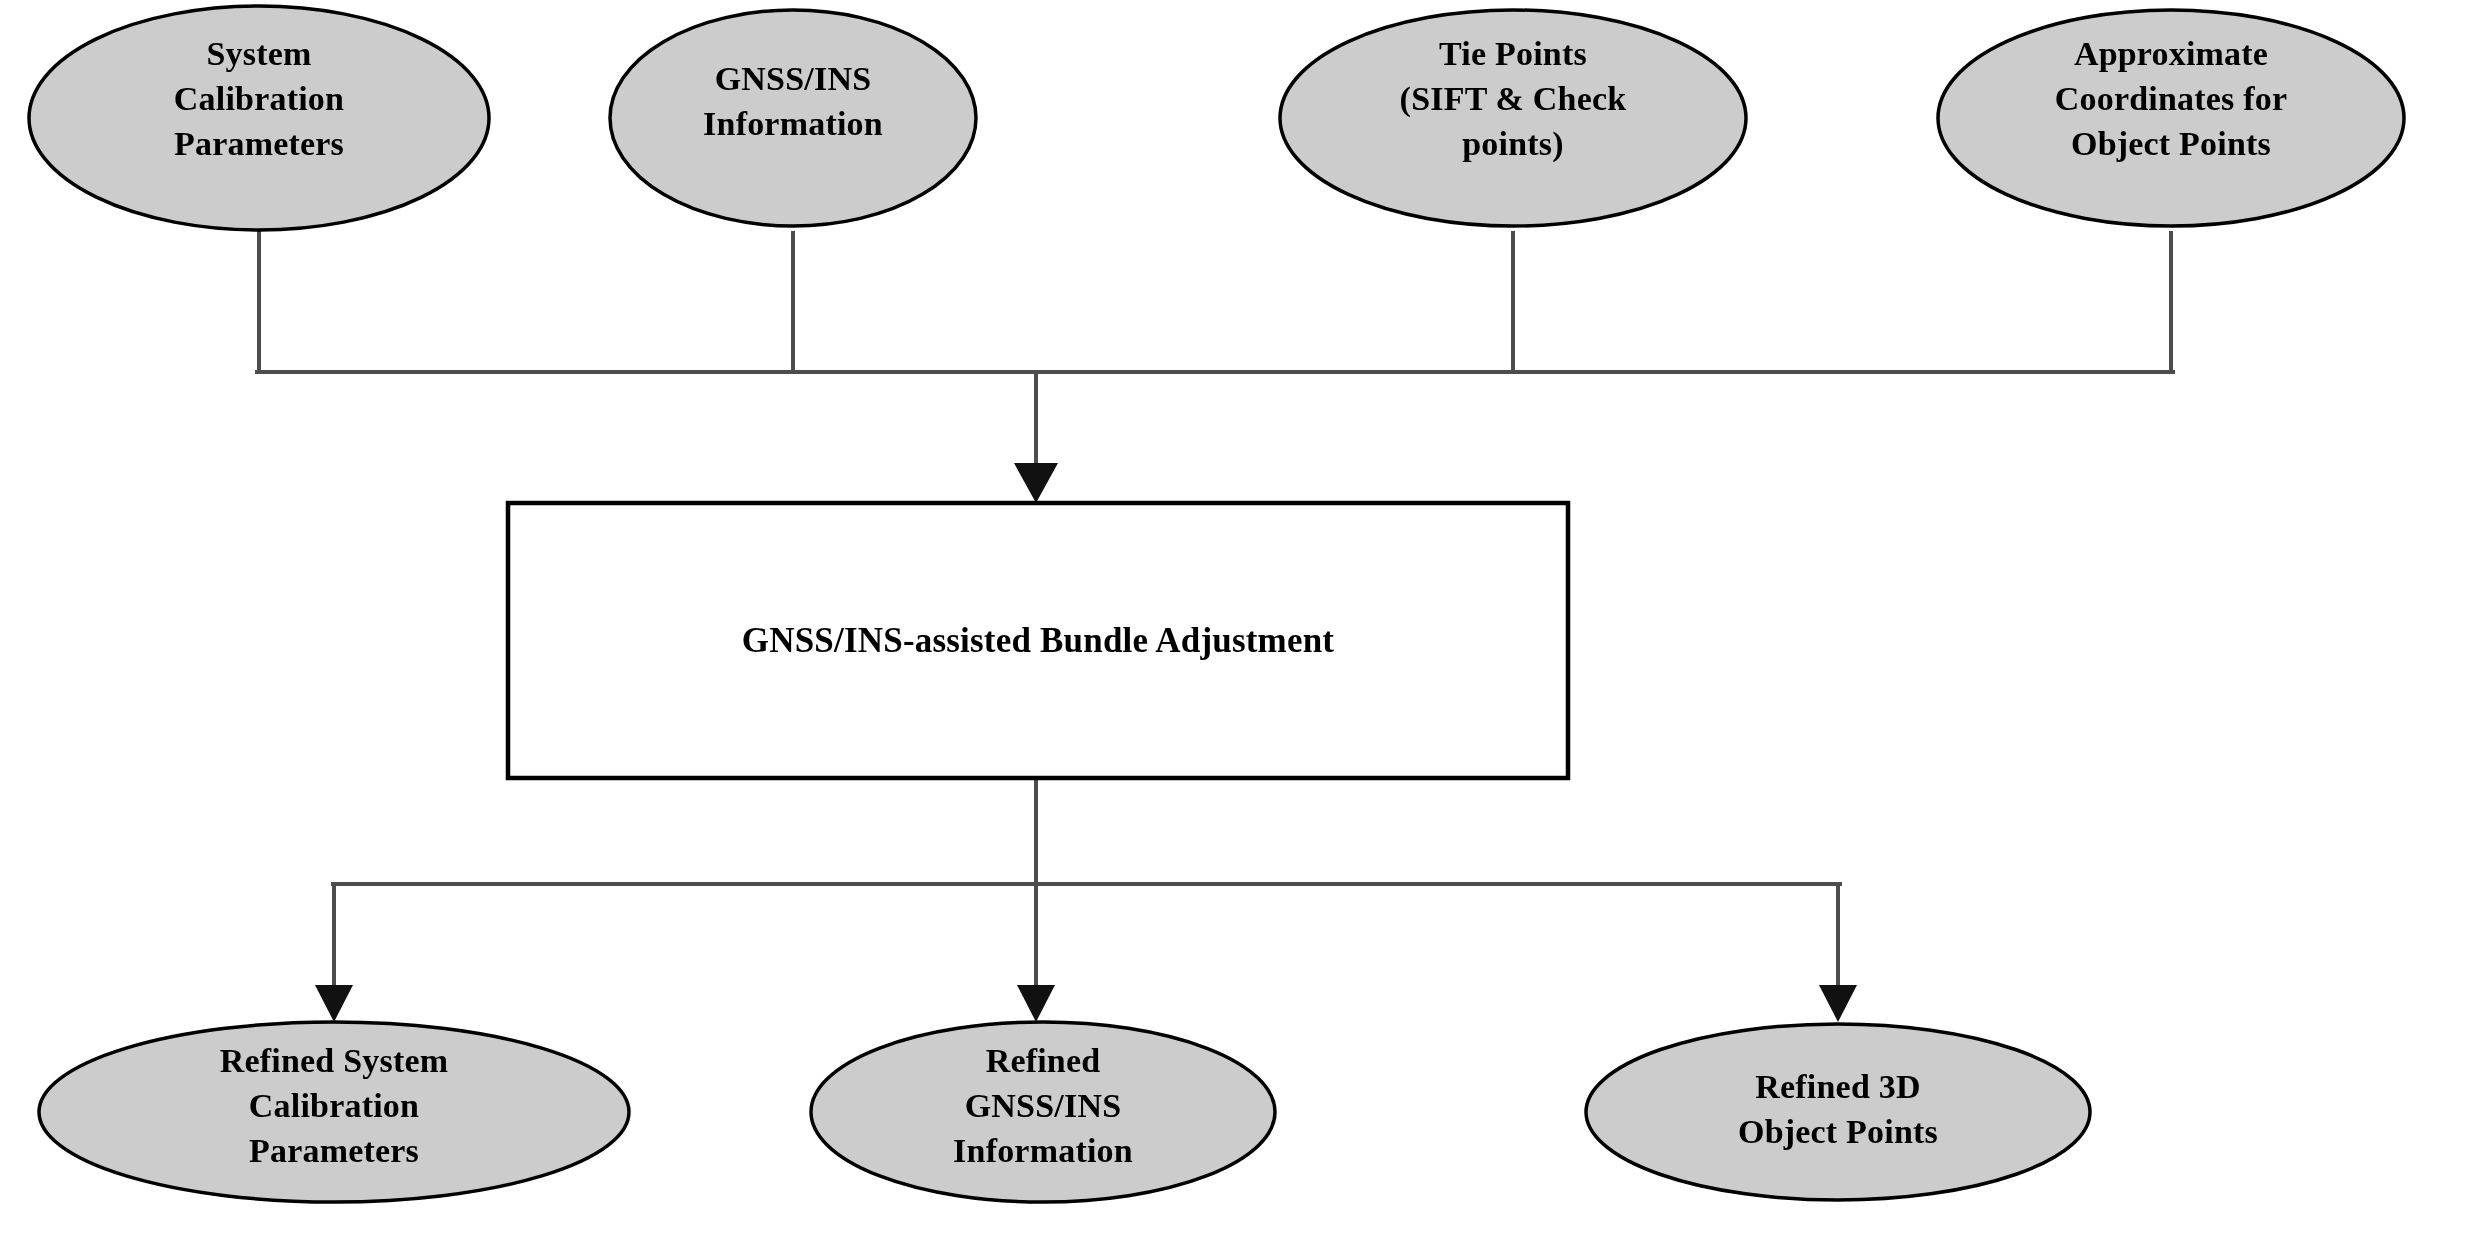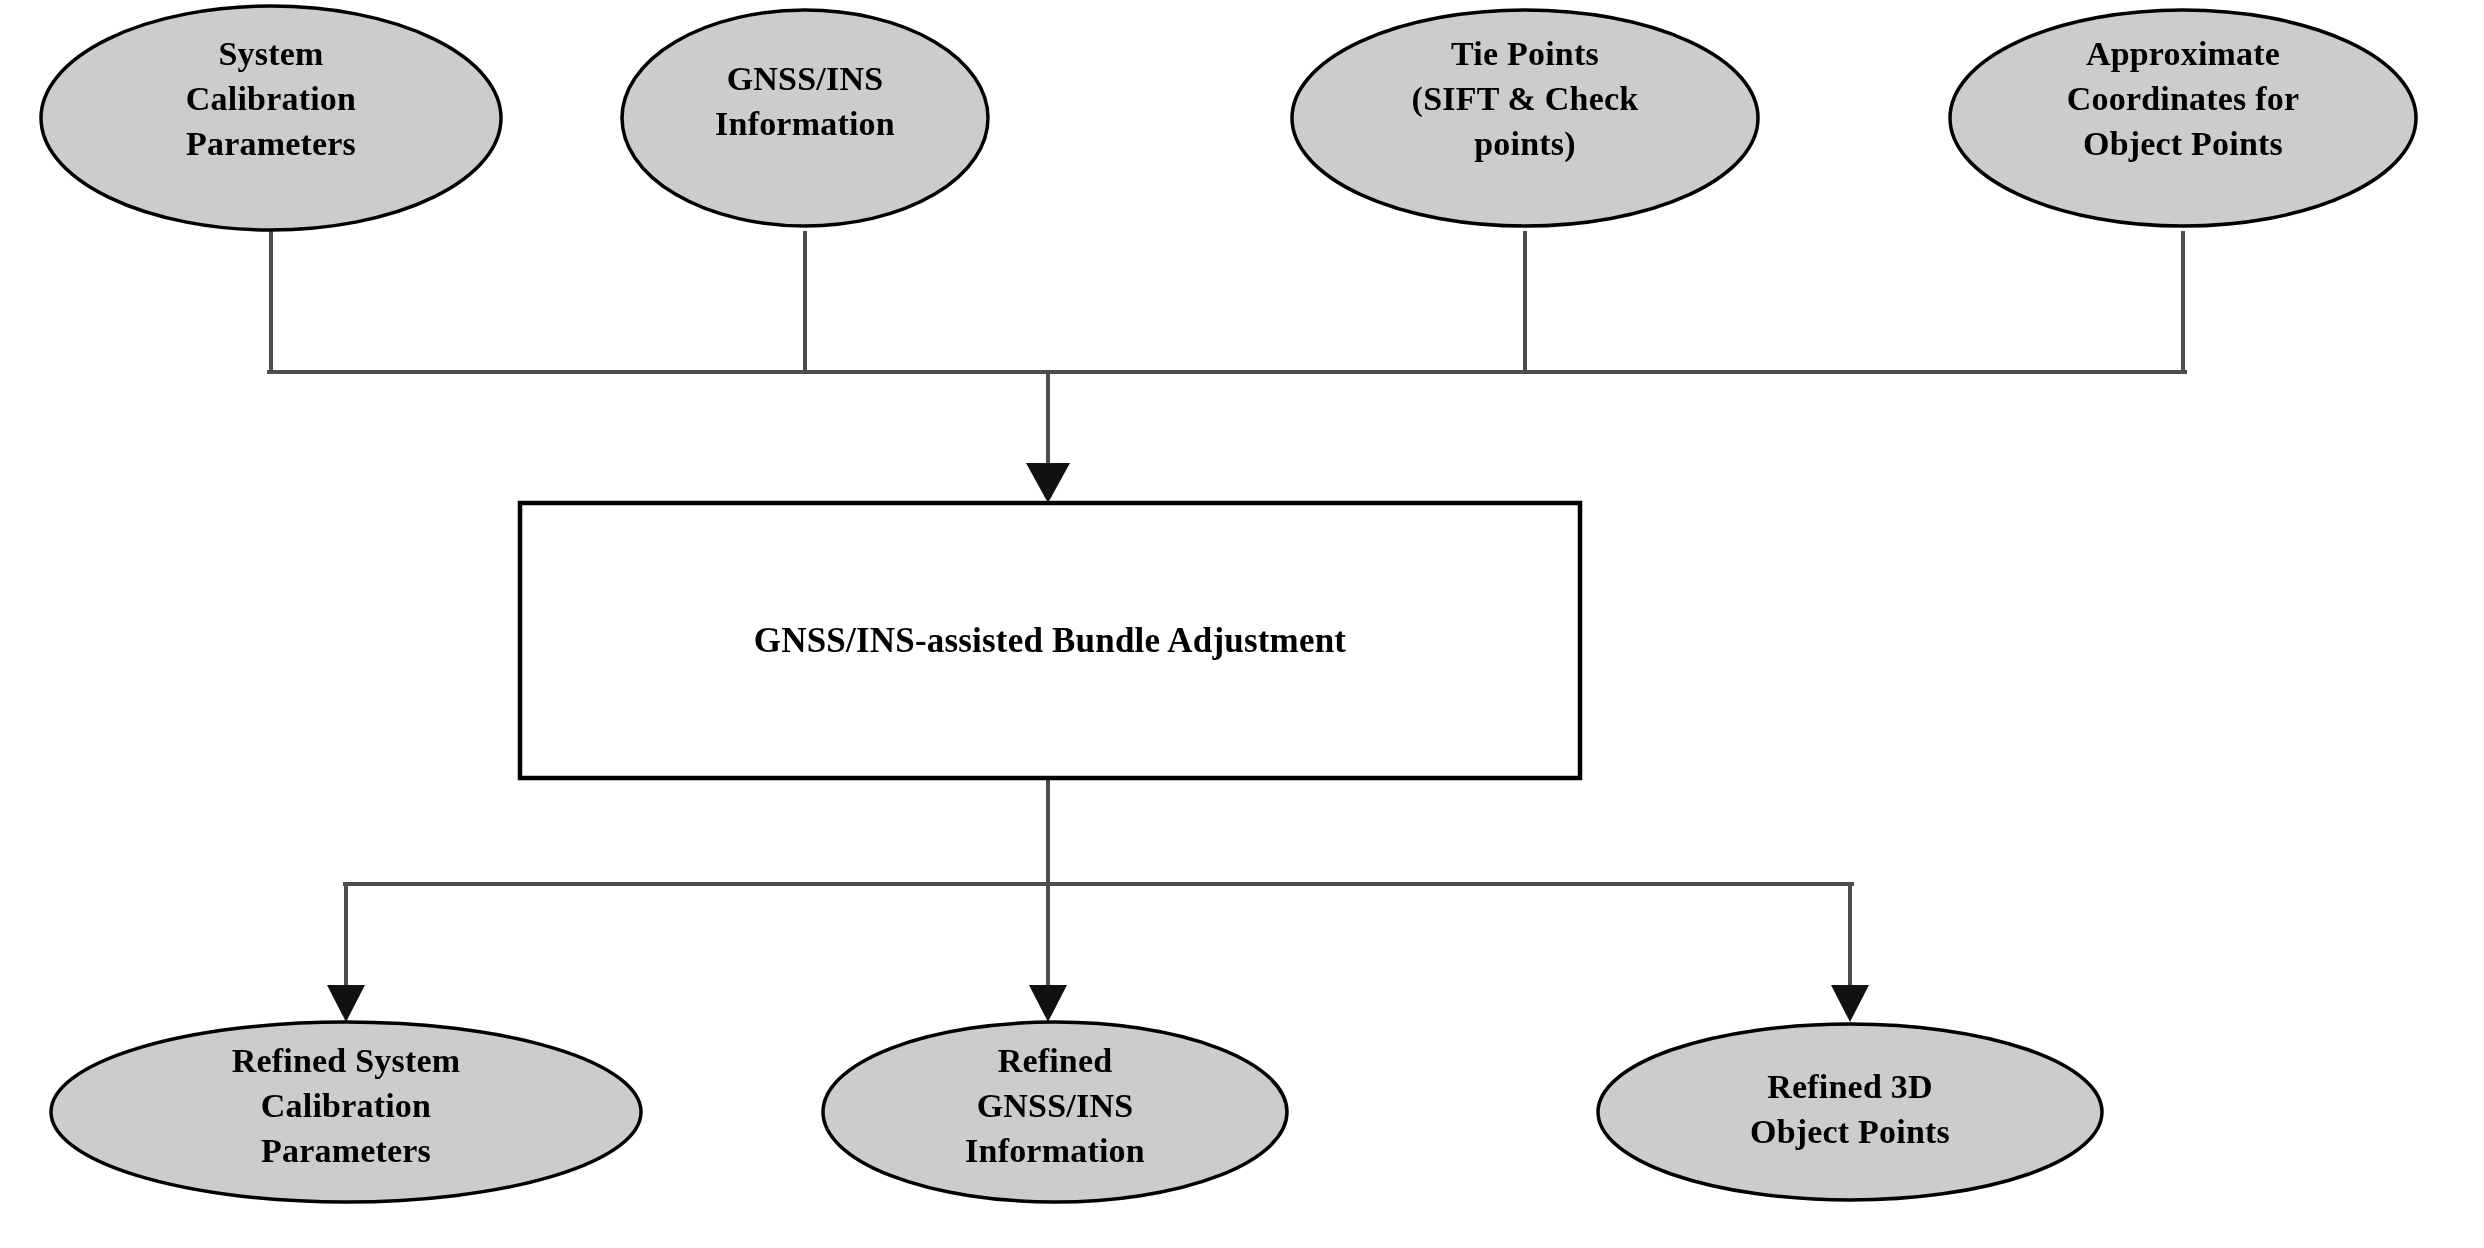--- a/index.html
+++ b/index.html
@@ -10,21 +10,20 @@
   body {
     width: 2484px;
     height: 1248px;
     font-family: "Liberation Serif", "DejaVu Serif", serif;
     overflow: hidden;
   }
   #diagram-root {
     position: relative;
     width: 2140px;
     height: 1248px;
-    margin-left: 12px;
   }
   svg#flow-svg {
     display: block;
     width: 2484px;
     height: 1248px;
   }
   .node-shape-ellipse {
     fill: #cccccc;
     stroke: #000000;
     stroke-width: 3.5;

